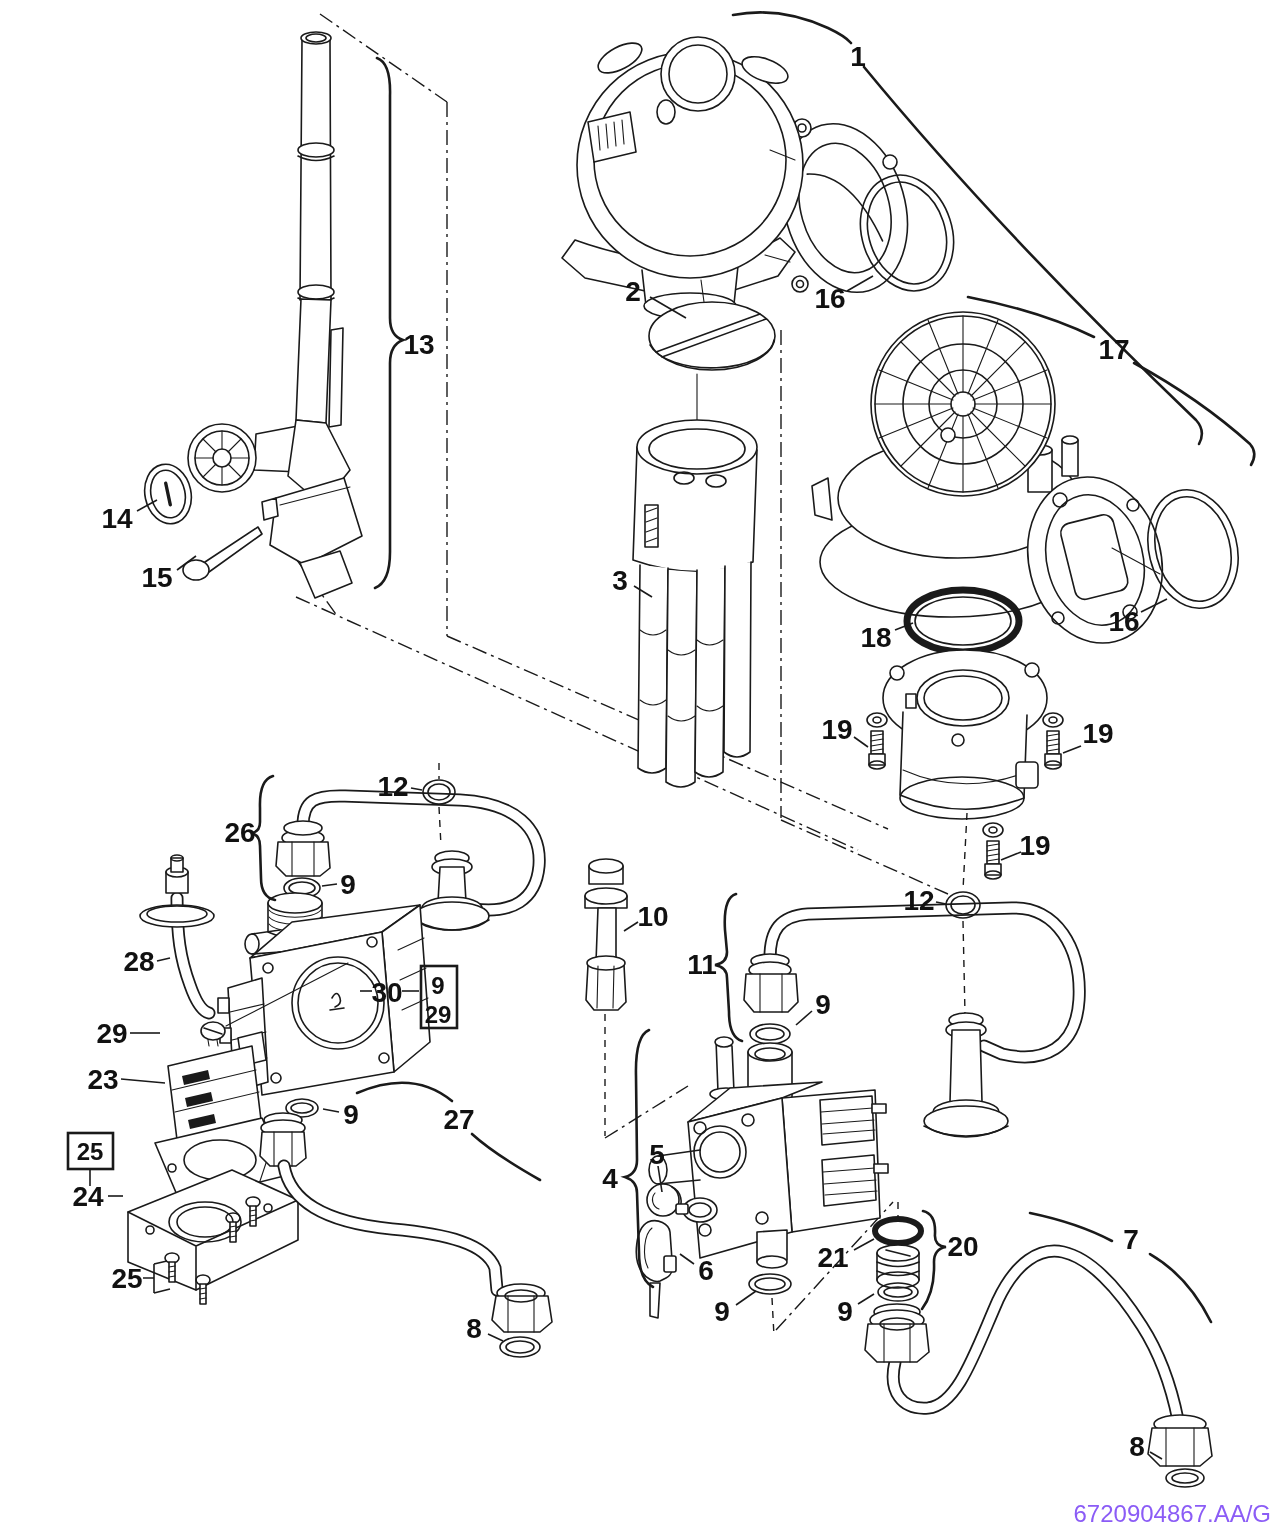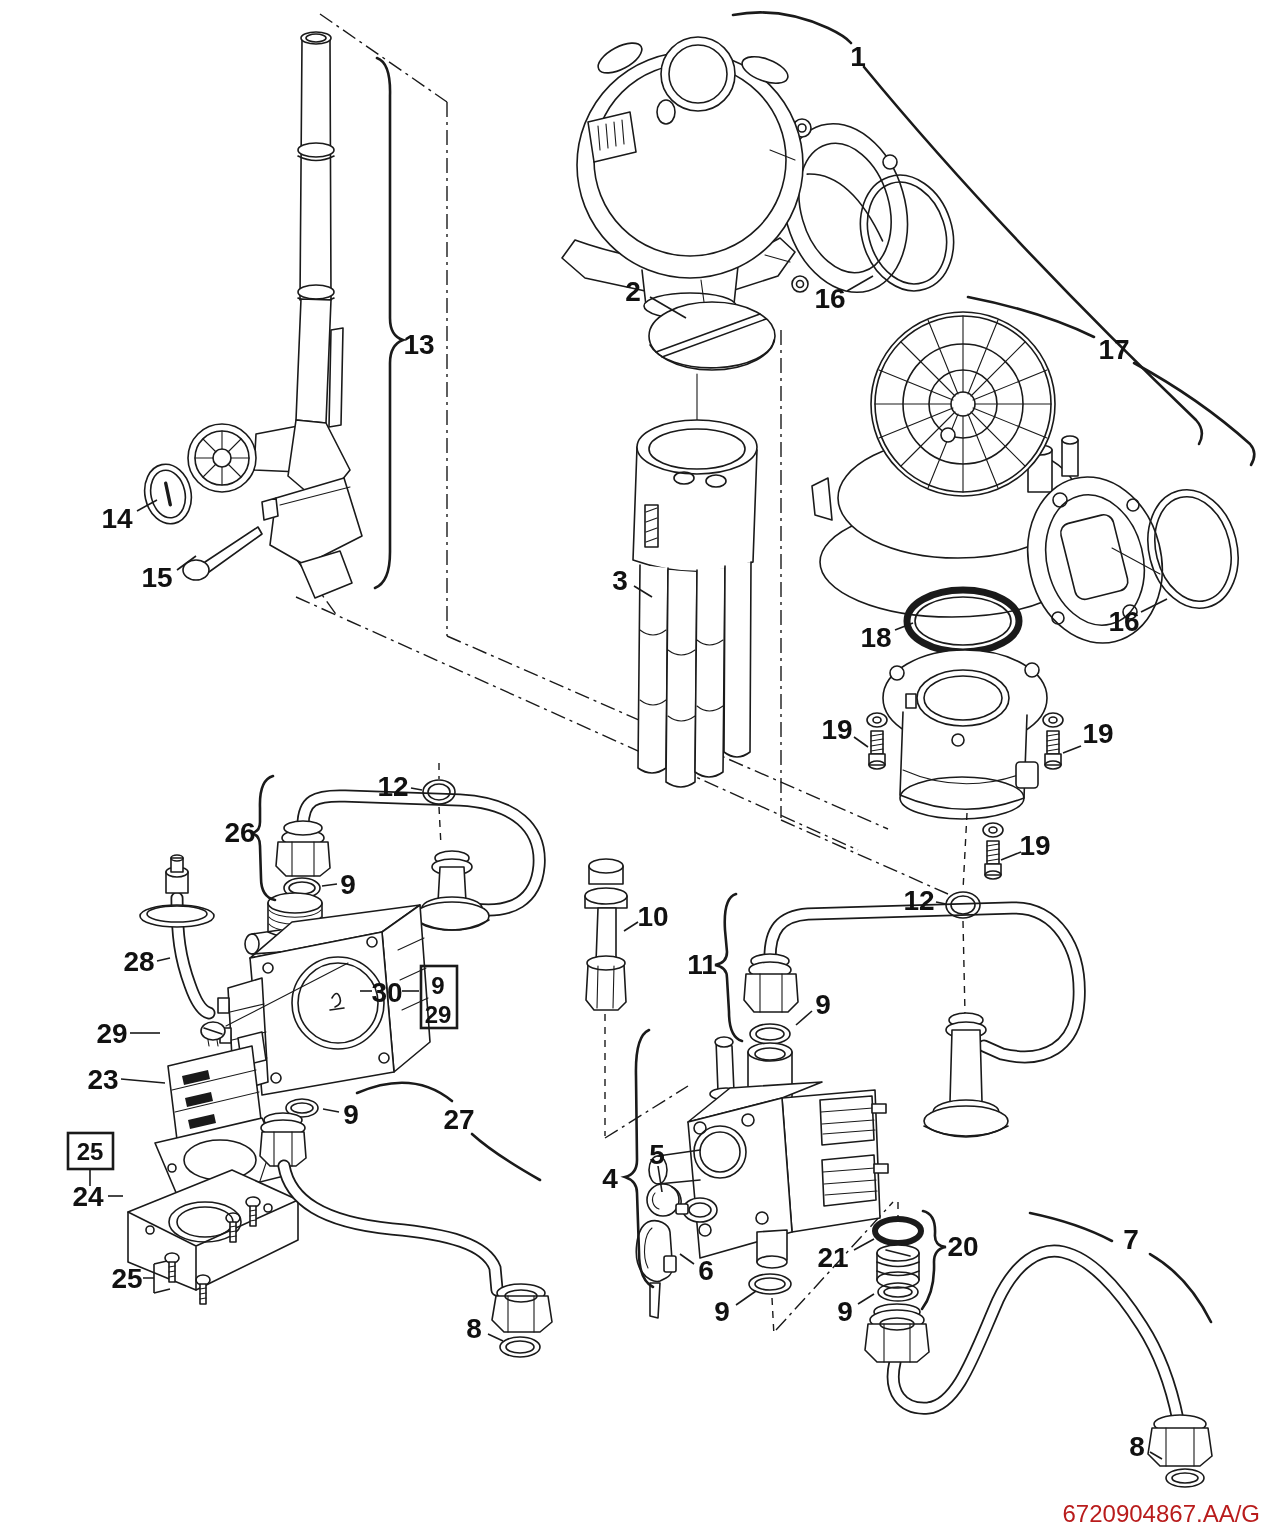--- a/index.html
+++ b/index.html
@@ -15,21 +15,21 @@
   .pipe-o{stroke:#1a1a1a;fill:none;stroke-width:13;stroke-linecap:round;}
   .pipe-i{stroke:#fff;fill:none;stroke-width:9.5;stroke-linecap:round;}
   .dd{stroke:#1a1a1a;fill:none;stroke-width:1.4;stroke-dasharray:15 5 3 5;}
   .dsh{stroke:#1a1a1a;fill:none;stroke-width:1.4;stroke-dasharray:7 6;}
   .br{stroke:#1a1a1a;fill:none;stroke-width:2.6;stroke-linecap:round;}
   .bx{stroke:#1a1a1a;fill:none;stroke-width:2.6;}
   .ldr{stroke:#1a1a1a;stroke-width:1.6;}
   text.callout{font-family:"Liberation Sans",sans-serif;font-weight:bold;font-size:28px;
                fill:#111;text-anchor:middle;}
   text.callout.small{font-size:24px;}
-  .code{position:absolute;right:16px;bottom:8px;font-size:24px;color:#b91c1c;
+  .code{position:absolute;right:5px;bottom:8px;font-size:24px;color:#8b5cf6;
         font-family:"Liberation Sans",sans-serif;}
 </style>
 </head>
 <body>
 
 <div class="stage">
 <svg id="diagram" width="1276" height="1536" viewBox="0 0 1276 1536">
 
   <g>
     <path class="dd" d="M320,14 L447,102"></path>

